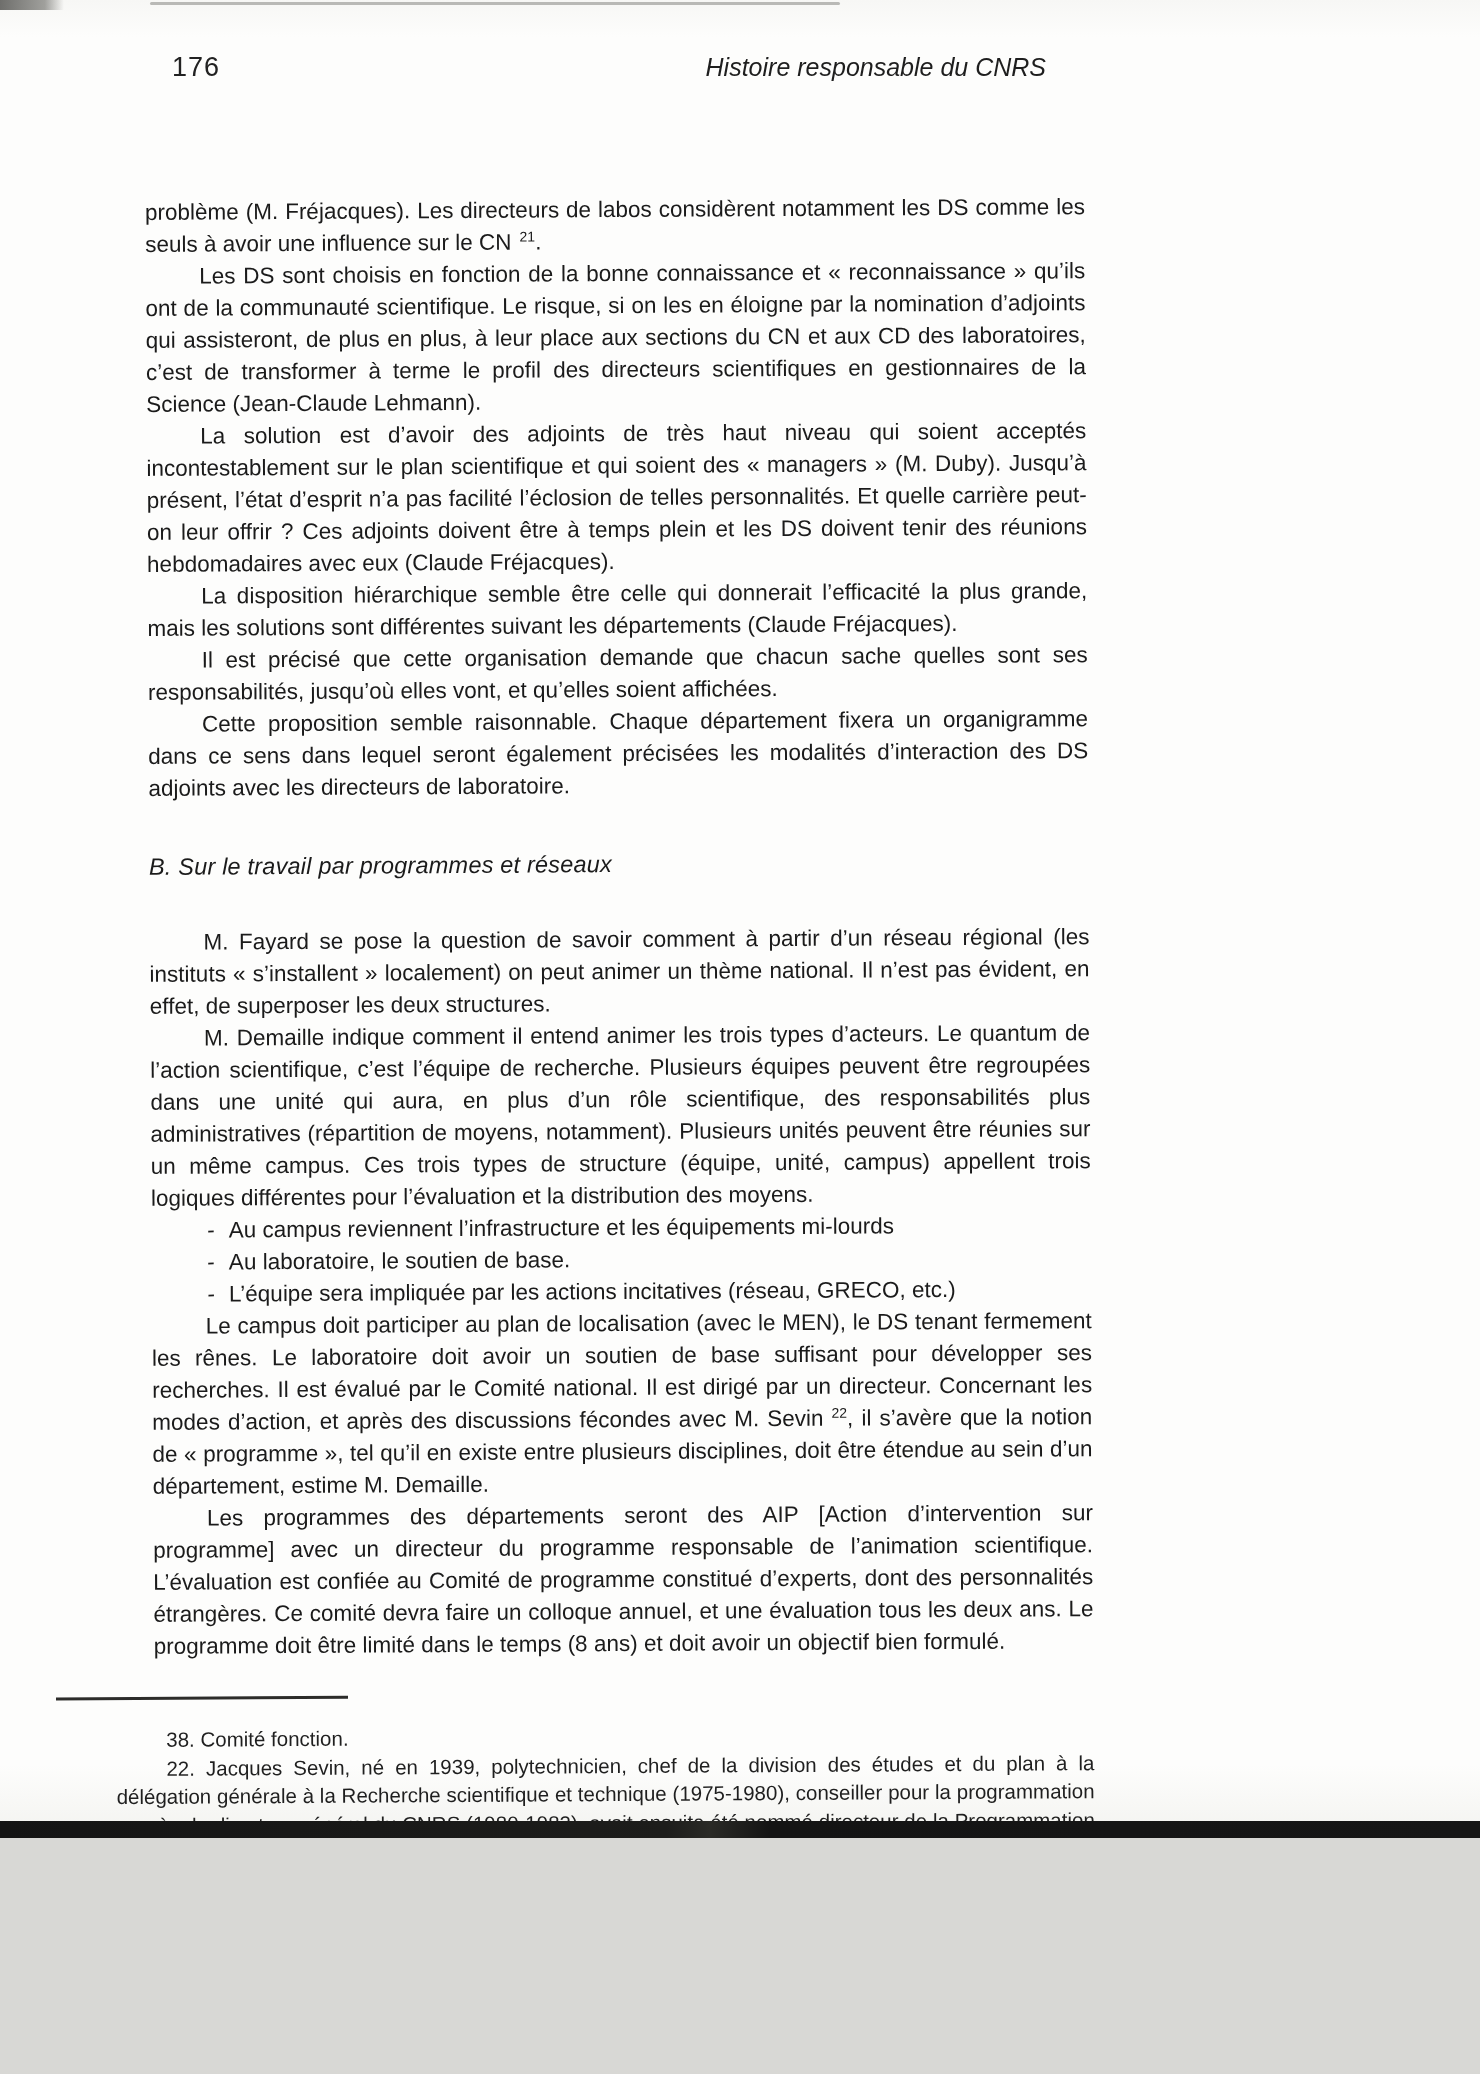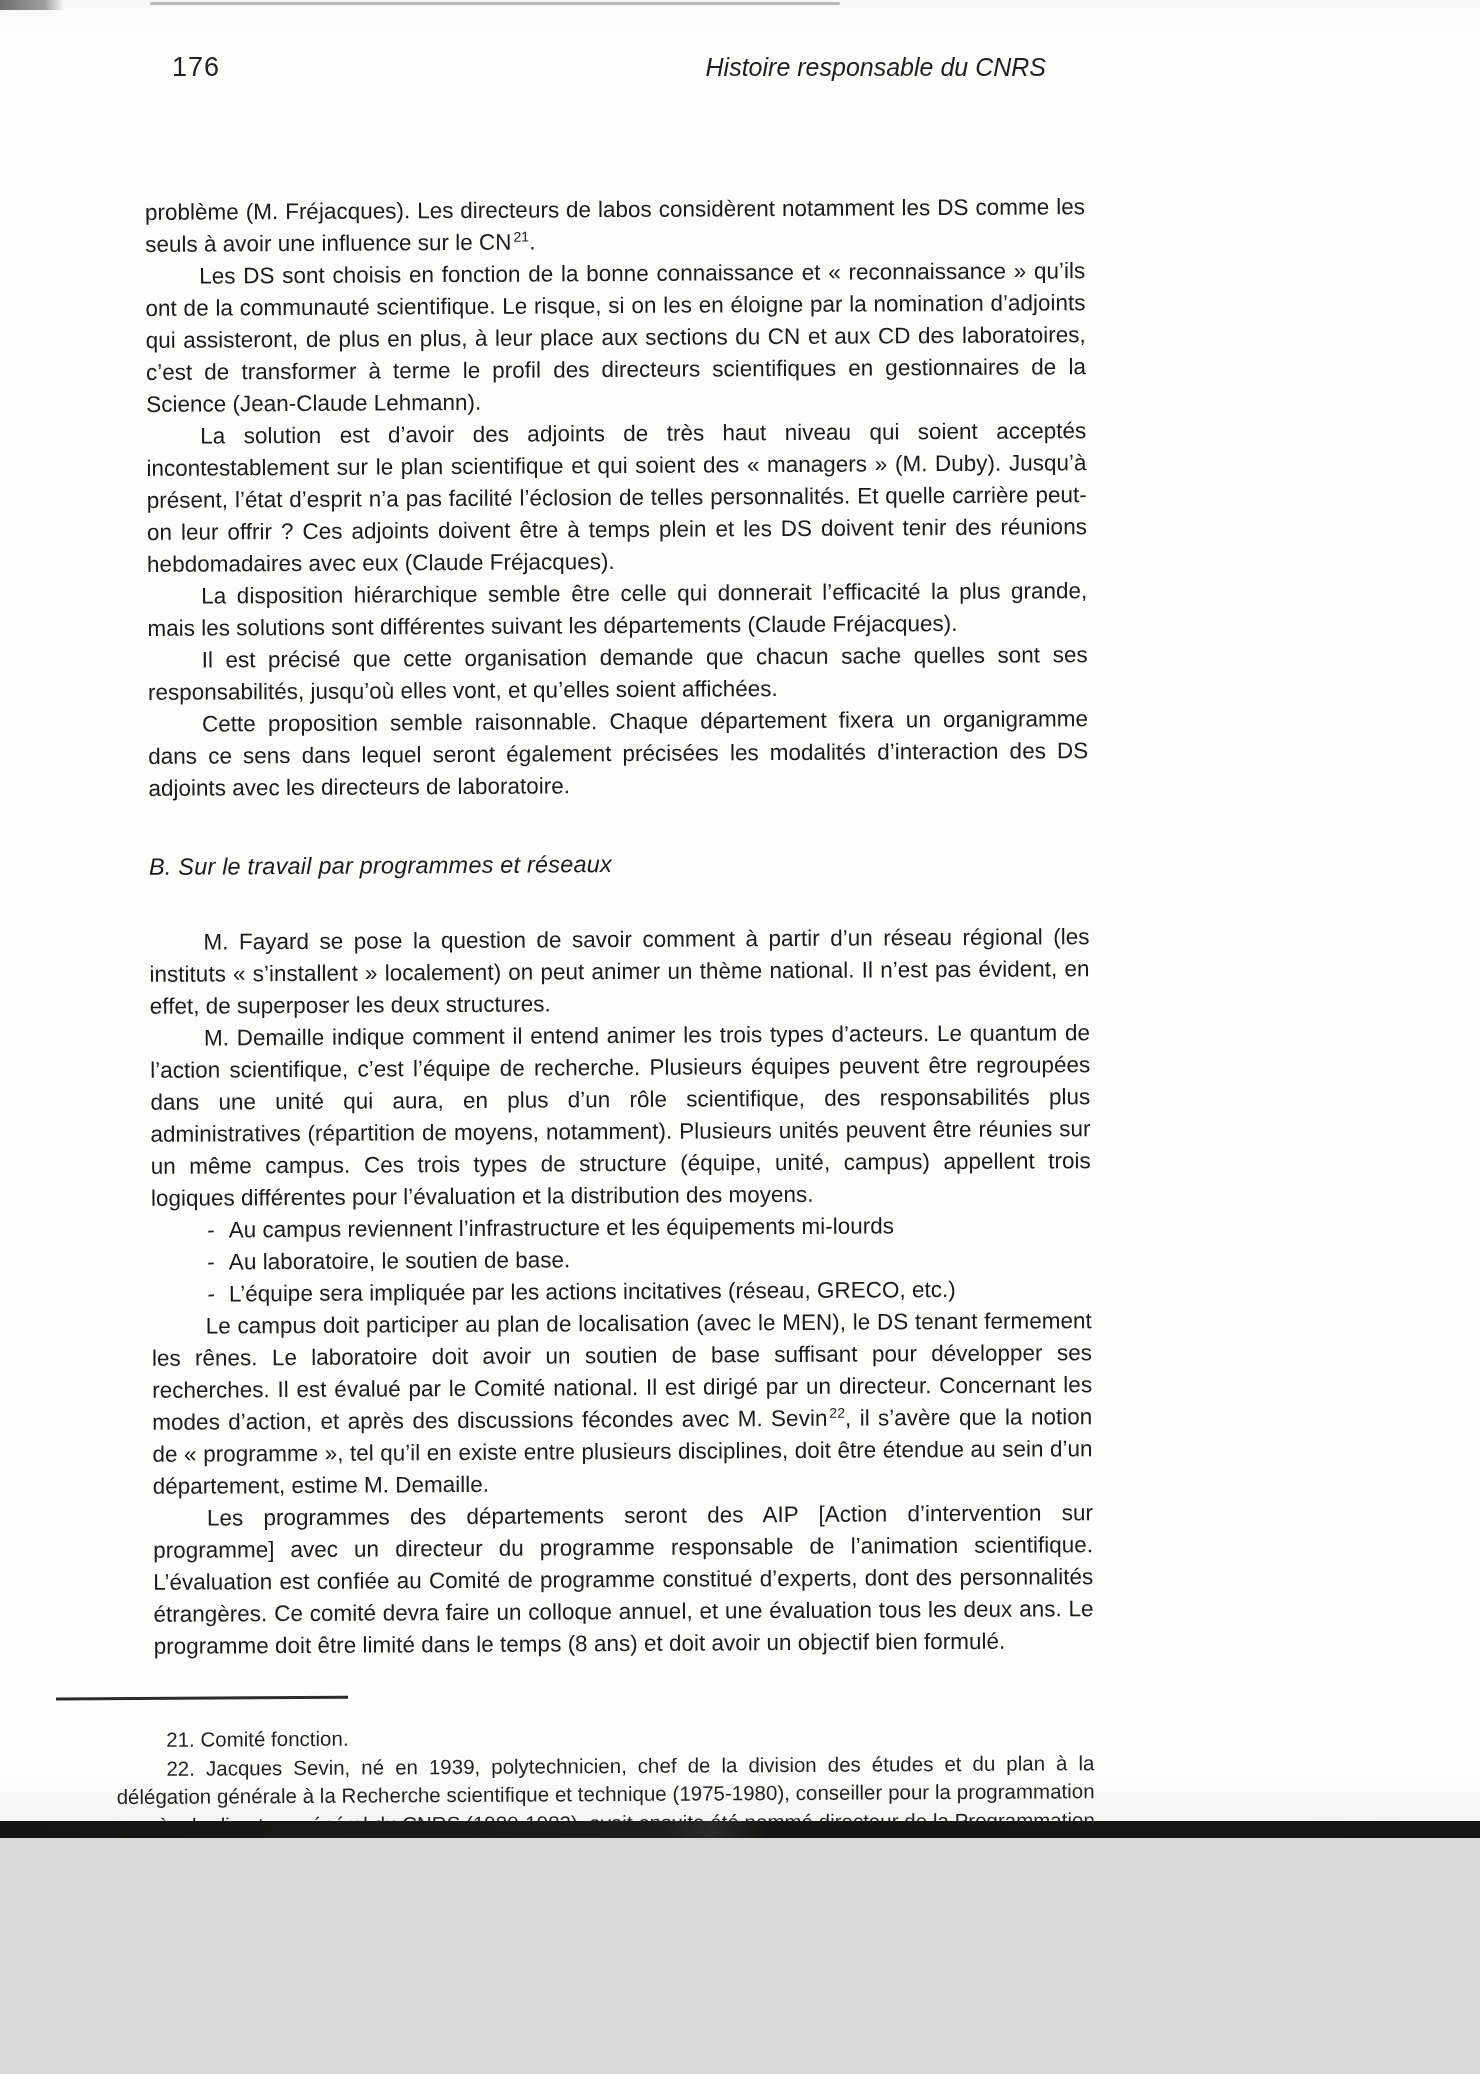--- a/index.html
+++ b/index.html
@@ -25,21 +25,21 @@
   .running-title{font-size:25px;font-style:italic;color:#1e1e1e;}
   
   .text-block{
     position:absolute;top:194px;left:150px;width:940px;
     transform:rotate(-0.35deg);
     font-size:22.5px;line-height:32px;
     text-align:justify;
   }
   .para{margin:0;text-indent:54px;}
   .para.no-indent{text-indent:0;}
-  sup{font-size:14px;line-height:0;vertical-align:super;padding-left:2px;}
+  sup{font-size:14px;line-height:0;vertical-align:super;padding-left:2px;margin-left:6px;}
   .section-heading{
     margin:46px 0 44px 0;
     font-size:23.5px;font-weight:normal;font-style:italic;
     text-indent:0;text-align:left;letter-spacing:.2px;
   }
   .list-item{display:flex;text-indent:0;padding-left:56px;text-align:left;}
   .bullet{flex:0 0 auto;margin-right:14px;}
   
   .footnotes{margin-top:34px;}
   .footnote-rule{width:292px;border:0;border-top:3px solid #2c2c2a;margin:0 0 26px -98px;}
@@ -90,20 +90,20 @@
         <span class="bullet">-</span>
         <span>L’équipe sera impliquée par les actions incitatives (réseau, GRECO, etc.)</span>
       </p>
 
     <p class="para"><span>Le campus doit participer au plan de localisation (avec le MEN), le DS tenant fermement les rênes. Le laboratoire doit avoir un soutien de base suffisant pour développer ses recherches. Il est évalué par le Comité national. Il est dirigé par un directeur. Concernant les modes d’action, et après des discussions fécondes avec M. Sevin</span><sup>22</sup><span>, il s’avère que la notion de « programme », tel qu’il en existe entre plusieurs disciplines, doit être étendue au sein d’un département, estime M. Demaille.</span></p>
 
     <p class="para">Les programmes des départements seront des AIP [Action d’intervention sur programme] avec un directeur du programme responsable de l’animation scientifique. L’évaluation est confiée au Comité de programme constitué d’experts, dont des personnalités étrangères. Ce comité devra faire un colloque annuel, et une évaluation tous les deux ans. Le programme doit être limité dans le temps (8 ans) et doit avoir un objectif bien formulé.</p>
 
     <section class="footnotes">
       <hr class="footnote-rule">
-      <p class="footnote"><span class="fn-num">21.</span>&nbsp;<span>Comité fonction.</span></p>
+      <p class="footnote"><span class="fn-num">38.</span>&nbsp;<span>Comité fonction.</span></p>
       <p class="footnote"><span class="fn-num">22.</span>&nbsp;<span>Jacques Sevin, né en 1939, polytechnicien, chef de la division des études et du plan à la délégation générale à la Recherche scientifique et technique (1975-1980), conseiller pour la programmation auprès du directeur général du CNRS (1980-1982), avait ensuite été nommé directeur de la Programmation et de la Prévision budgétaire au CNRS (1982-1989) avant de se voir confier la direction de la Stratégie et des Programmes en 1990.</span></p>
     </section>
 
   </main>
 
   <div class="bottom-bar"></div>
 </div>
 
 </body></html>

